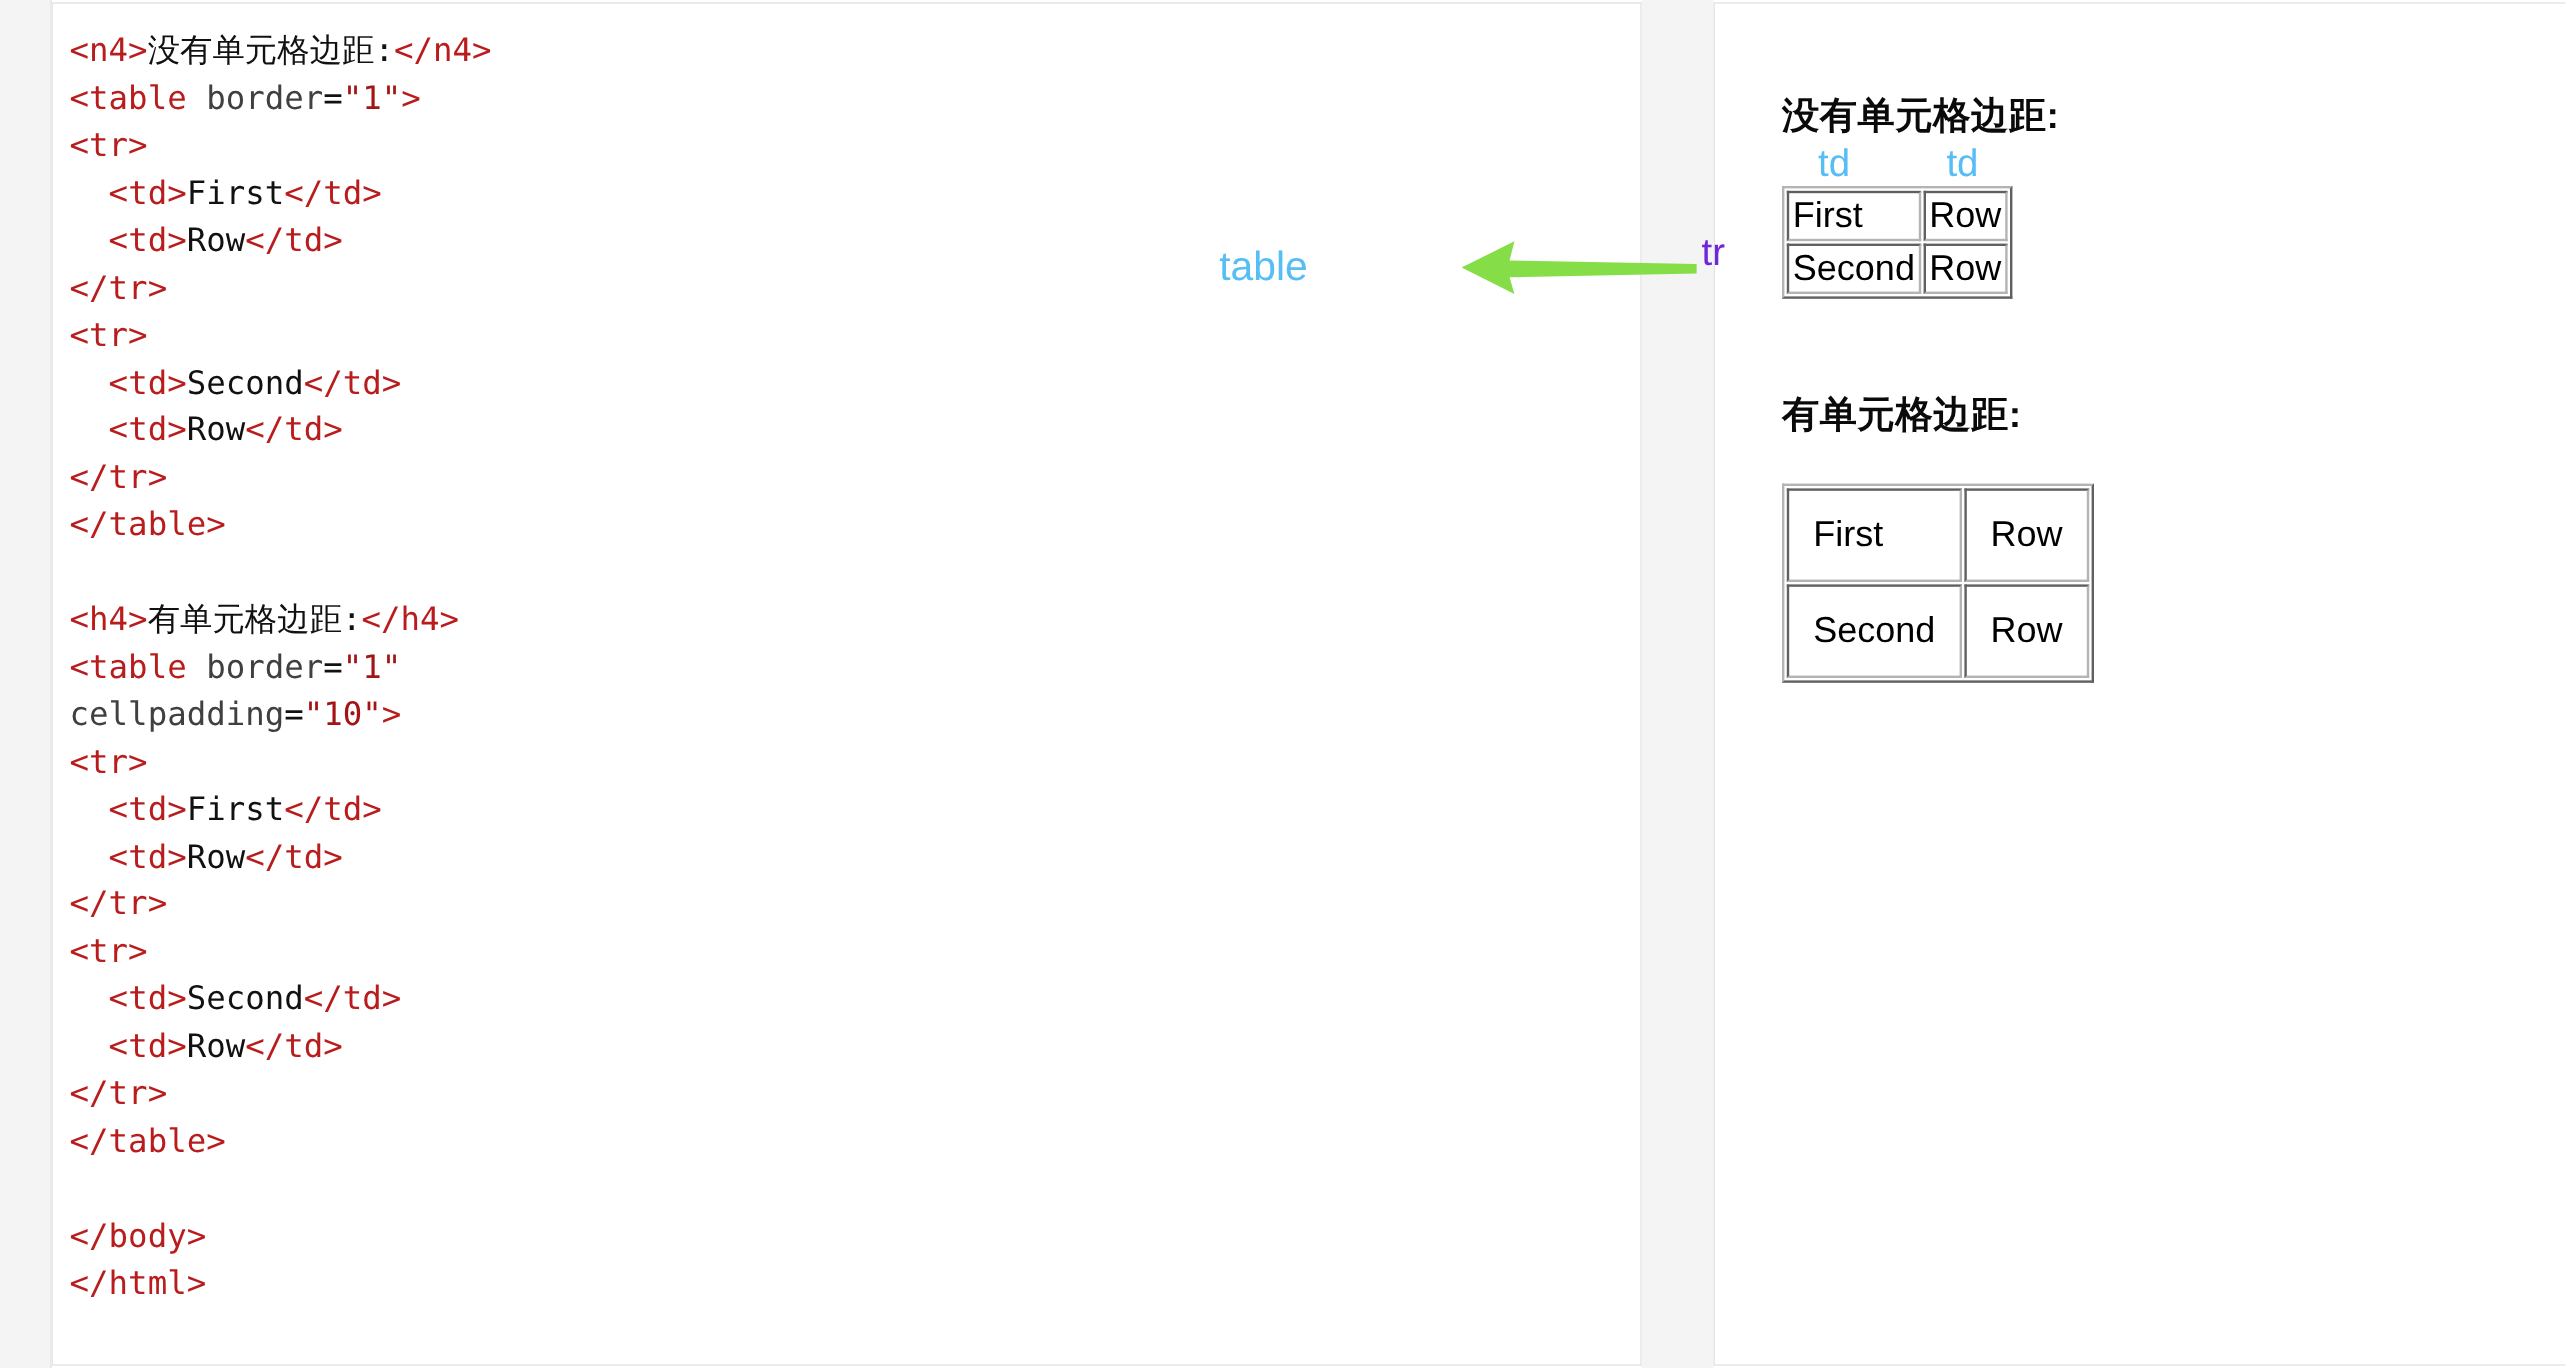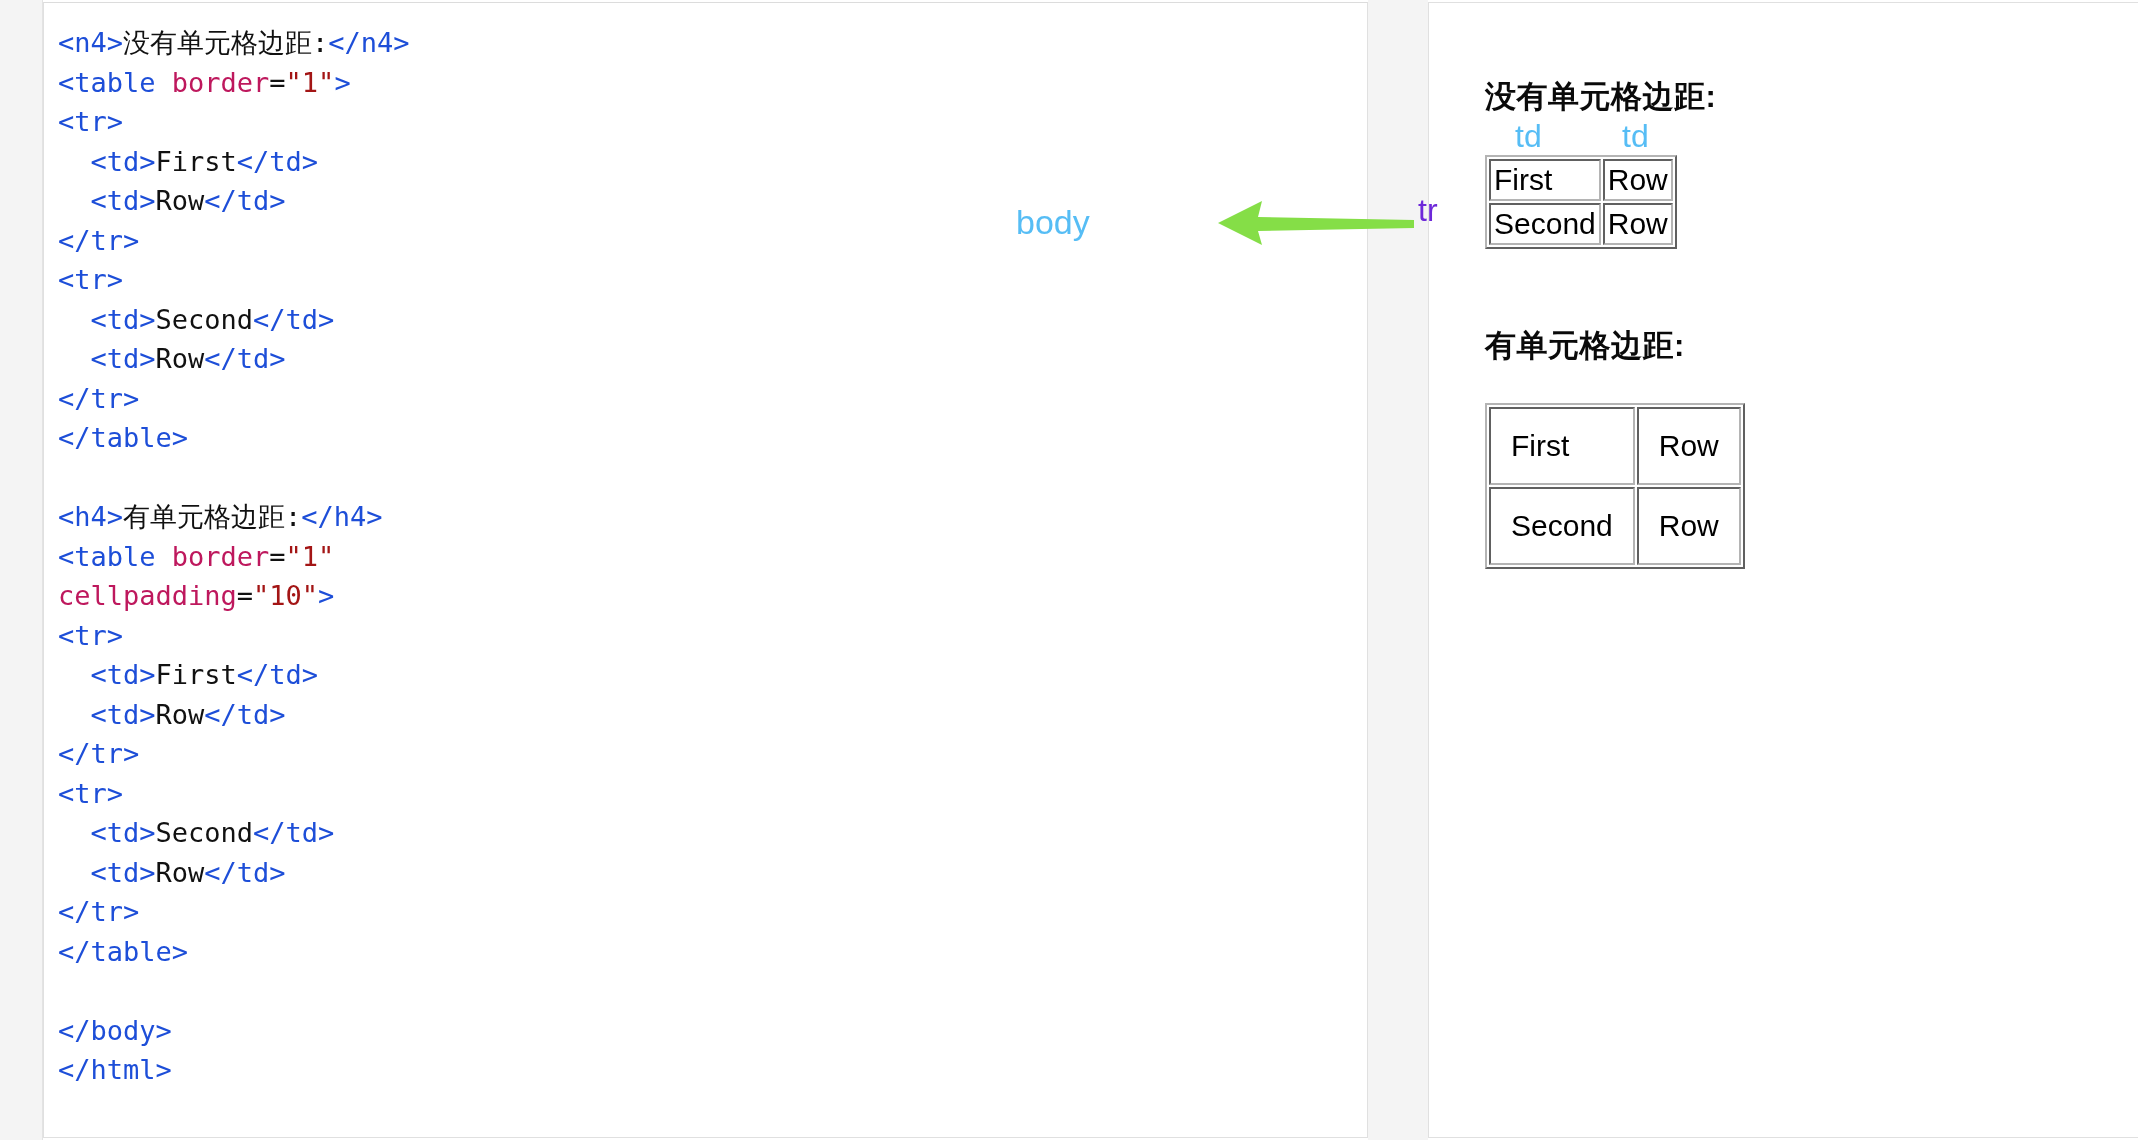--- a/index.html
+++ b/index.html
@@ -52,22 +52,22 @@
     margin: 0;
     padding: 20px 0 0 14px;
     font-family: "DejaVu Sans Mono", "Liberation Mono", monospace;
     font-size: 27px;
     line-height: 39.5px;
     white-space: pre;
     color: #000000;
     letter-spacing: 0px;
   }
   .code-line { display: block; height: 39.5px; }
-  .tok-tag  { color: #1d4ed8; }
-  .tok-attr { color: #be185d; }
+  .tok-tag  { color: #b91c1c; }
+  .tok-attr { color: #404040; }
   .tok-val  { color: #a31515; }
   .tok-txt  { color: #111111; }
   .tok-eq   { color: #111111; }
 
   
   .preview-card {
     position: absolute;
     left: 1428px;
     top: 2px;
     width: 710px;
@@ -186,21 +186,21 @@
           <tr>
             <td>Second</td>
             <td>Row</td>
           </tr>
         </tbody>
       </table>
 
     </div>
   </div>
 
-  <div class="annot" id="annot-table" style="color: rgb(86, 189, 245);">body</div>
+  <div class="annot" id="annot-table" style="color: rgb(86, 189, 245);">table</div>
 
   <div class="annot" id="annot-tr" style="color: #6d28d9;">tr</div>
 
   <div class="annot" id="annot-td-1" style="color: rgb(86, 189, 245);">td</div>
 
   <div class="annot" id="annot-td-2" style="color: rgb(86, 189, 245);">td</div>
 
   <svg id="green-arrow" viewBox="0 0 196 50">
     <polygon id="arrow-shape" points="0,25 44,3 40,19 196,22 196,30 40,33 44,47" fill="#85de47"></polygon>
   </svg>

